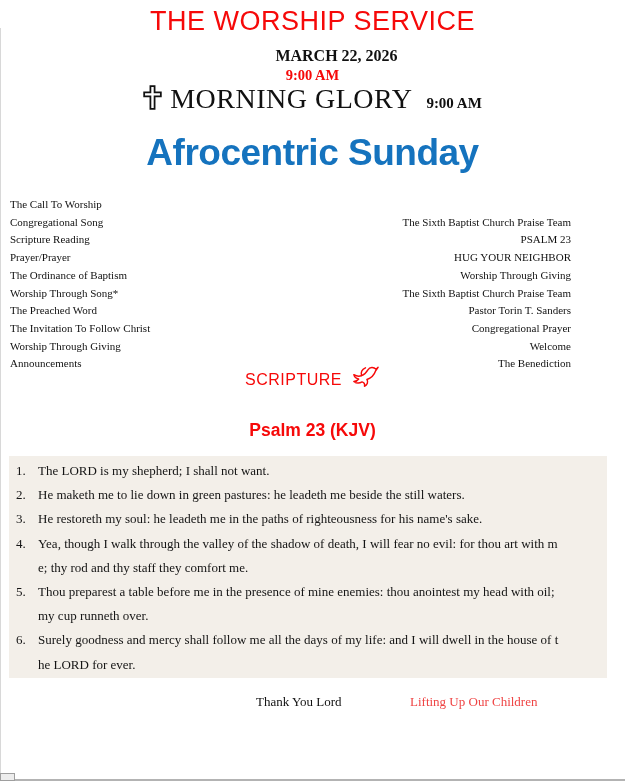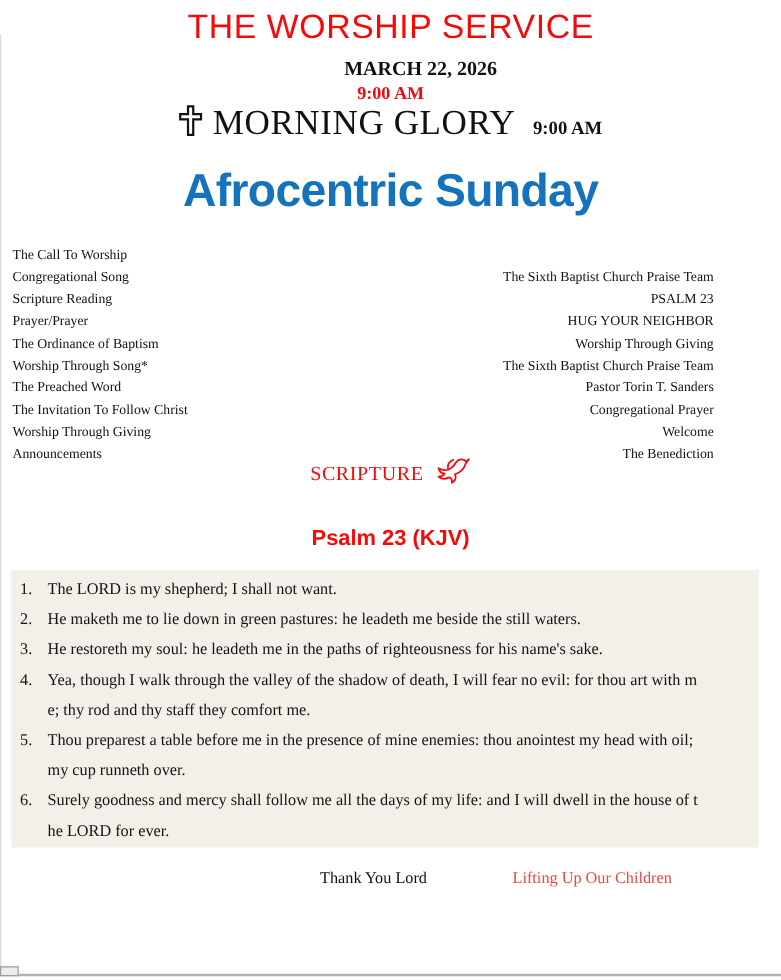--- a/index.html
+++ b/index.html
@@ -87,21 +87,21 @@
     color: #111;
   }
   .program-row {
     display: flex;
     justify-content: space-between;
     line-height: 17.7px;
     white-space: nowrap;
   }
   .scripture-head {
     top: 371px;
-    font-family: Liberation Serif, serif;
+    font-family: Liberation Sans, sans-serif;
     font-size: 16px;
     letter-spacing: 0.5px;
     color: var(--red, #f60909);
   }
   .scripture-head .inner { display: inline-flex; align-items: flex-start; }
   .dove-svg {
     width: 31px; height: 27px;
     margin-left: 7px;
     margin-top: -6px;
   }

